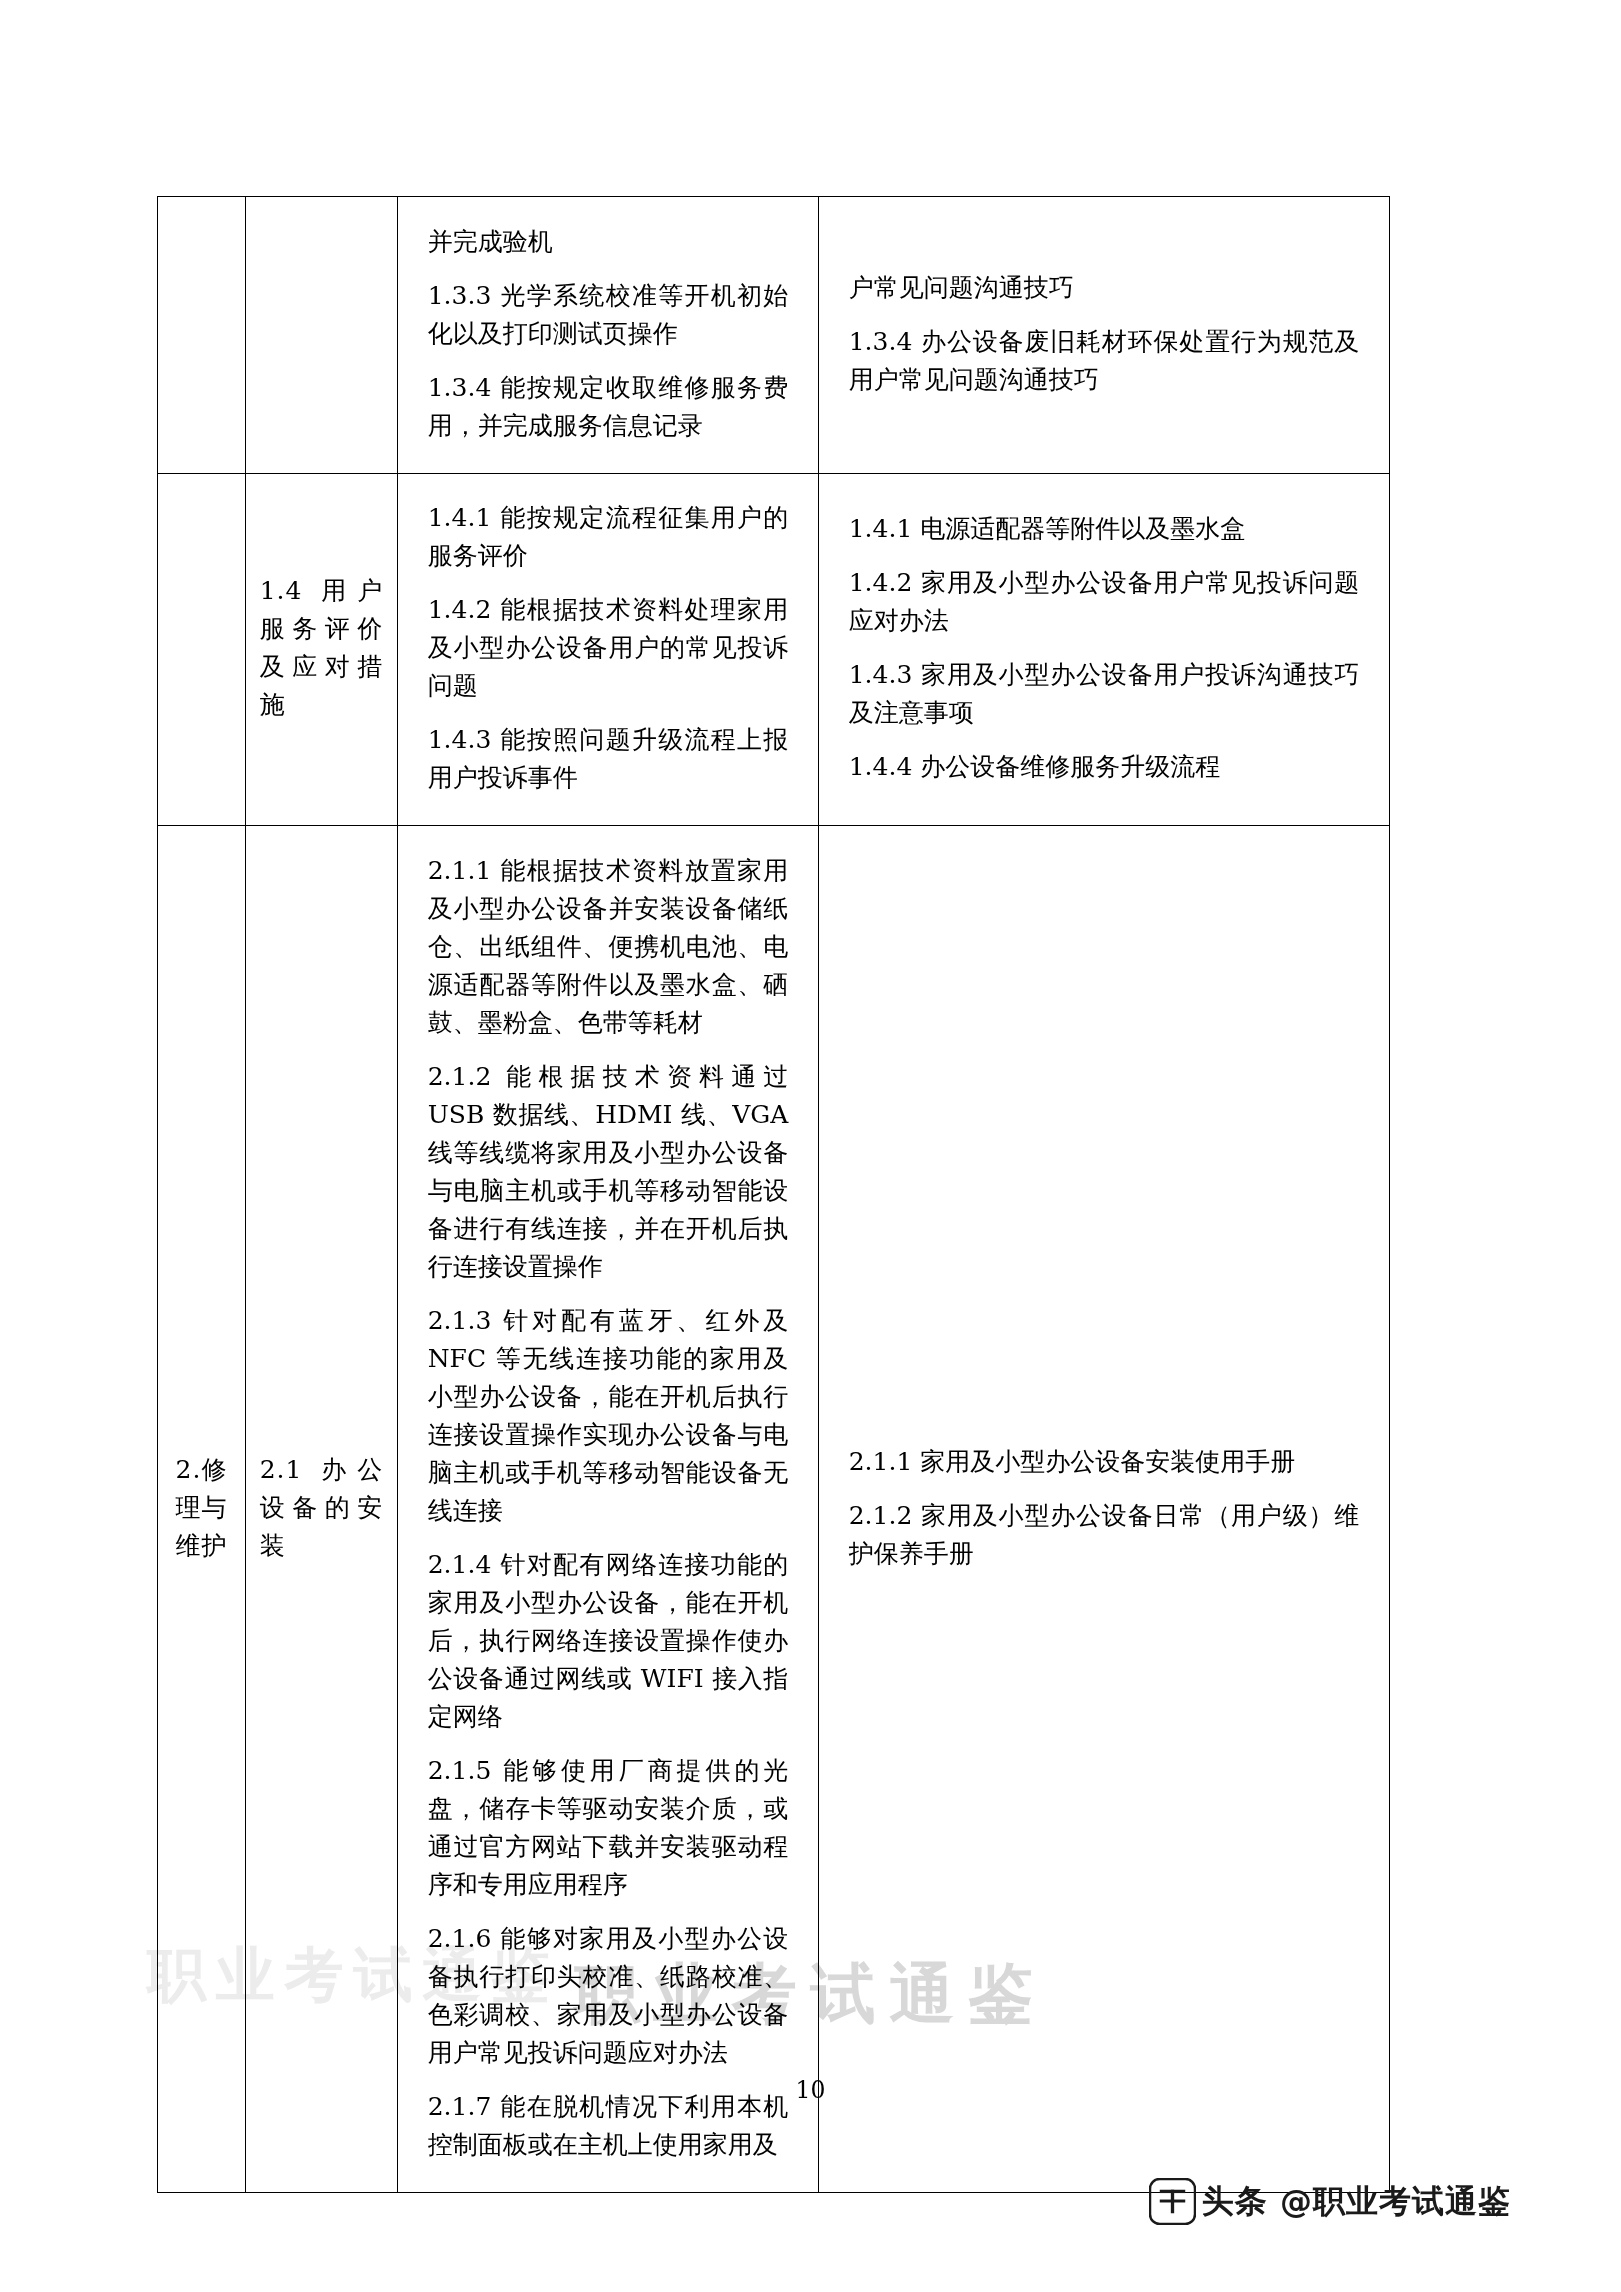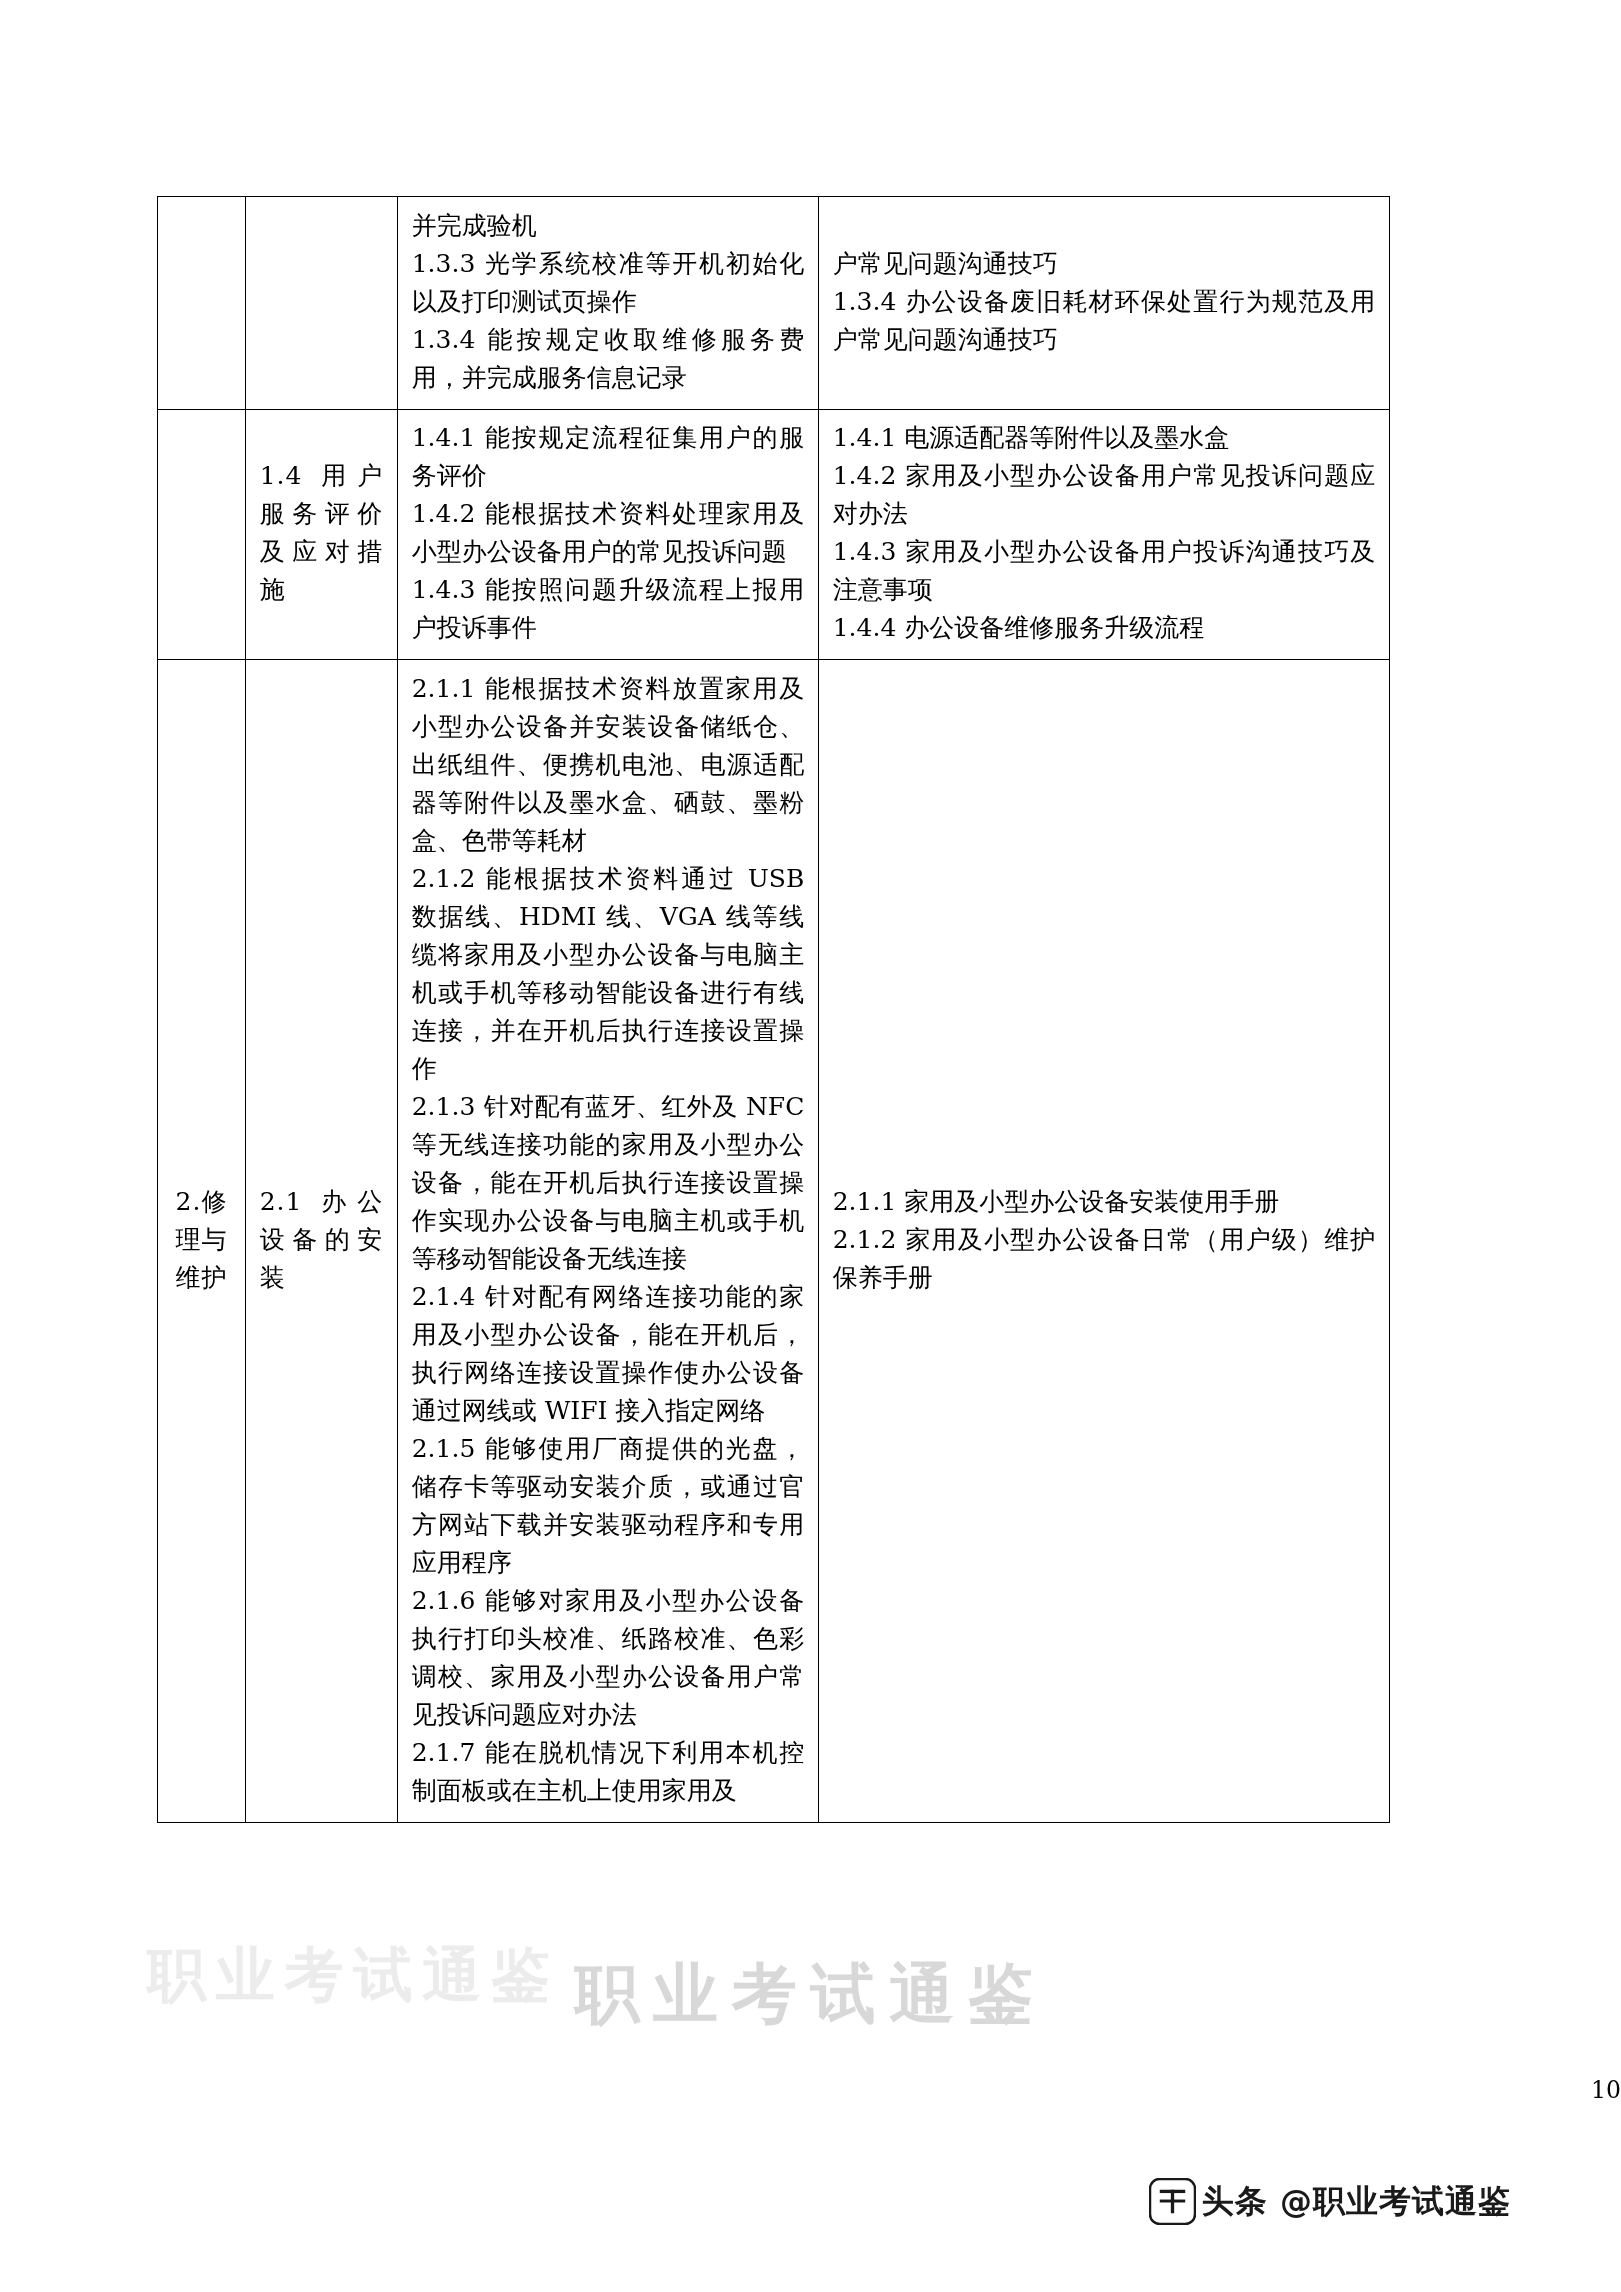--- a/index.html
+++ b/index.html
@@ -86,32 +86,32 @@
   td.body-cell {
     vertical-align: top;
     text-align: justify;
     text-align-last: left;
   }
   td.body-cell.mid {
     vertical-align: middle;
   }
 
   .para {
-    margin: 0;
+    margin: 16px;
     text-align: justify;
     text-align-last: left;
   }
 
   
   .page-number {
     position: absolute;
     left: 0;
     right: 0;
     top: 2076px;
-    text-align: right;
+    text-align: center;
     font-size: 23.5px;
     font-family: "DejaVu Serif", "Liberation Serif", serif;
     z-index: 10;
   }
 
   
   .footer-brand {
     position: absolute;
     right: 110px;
     top: 2178px;

